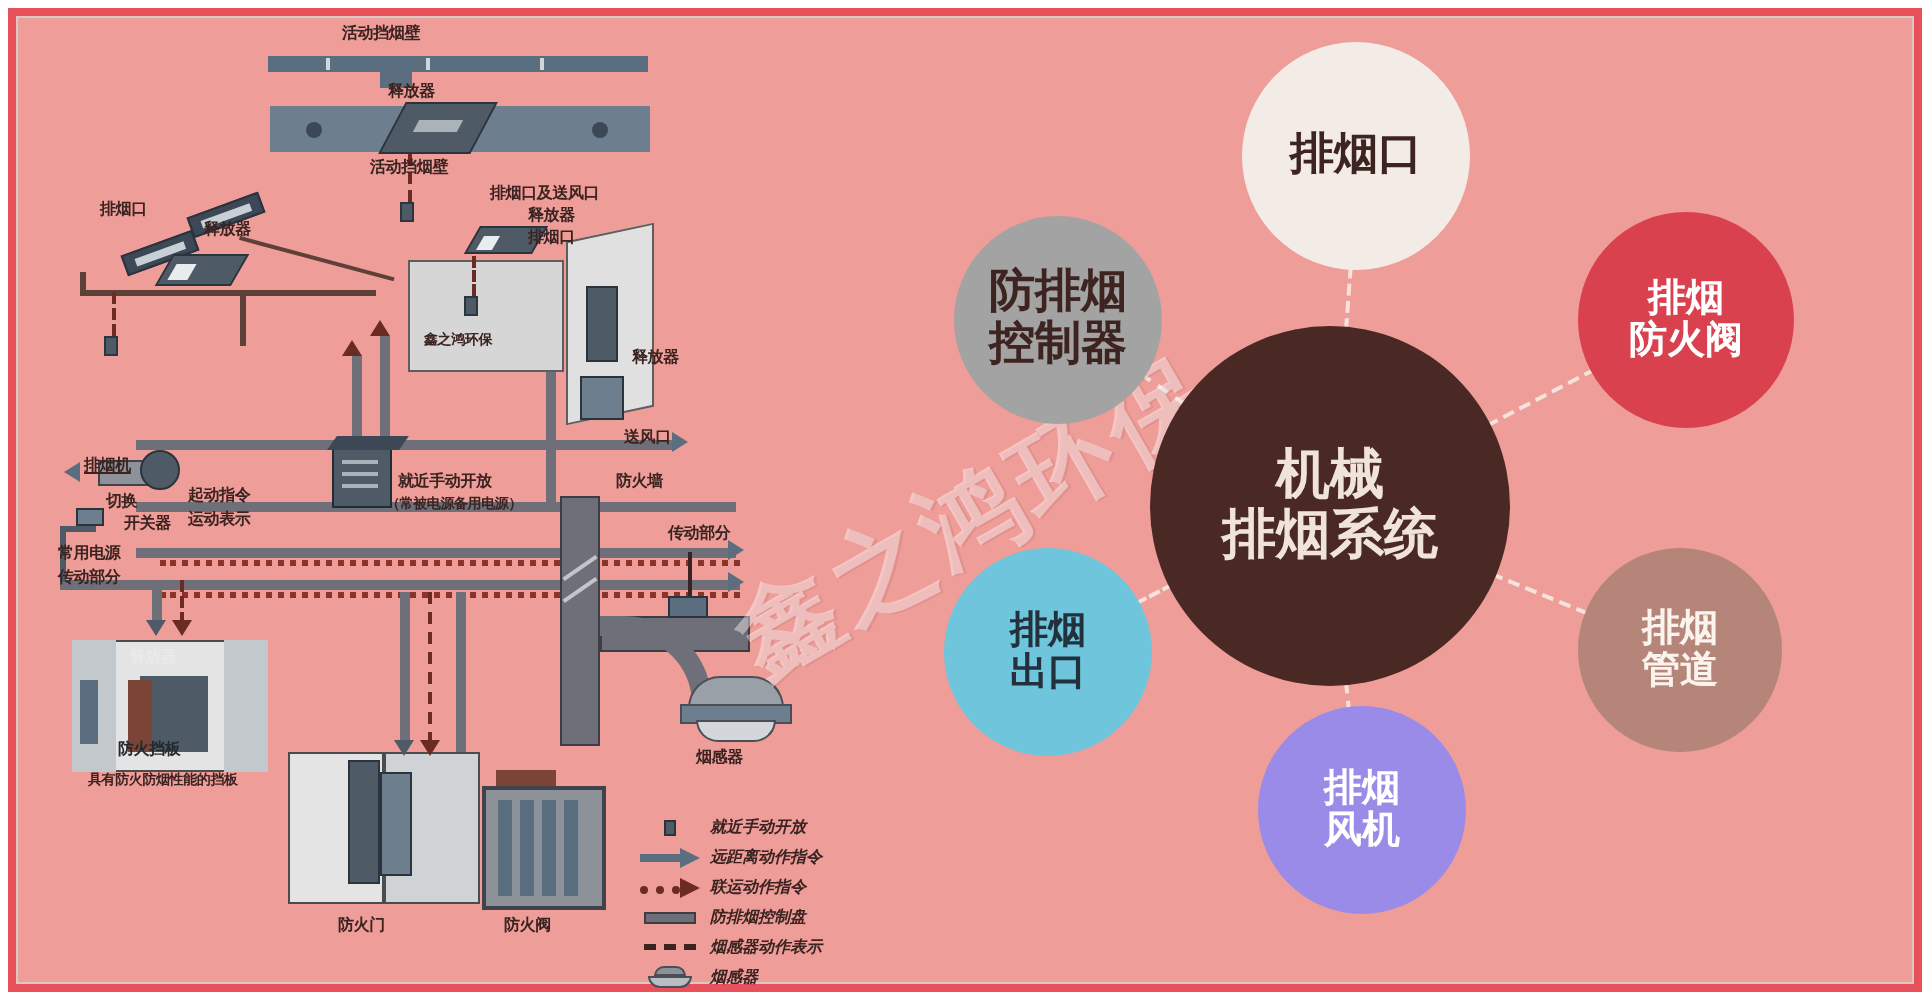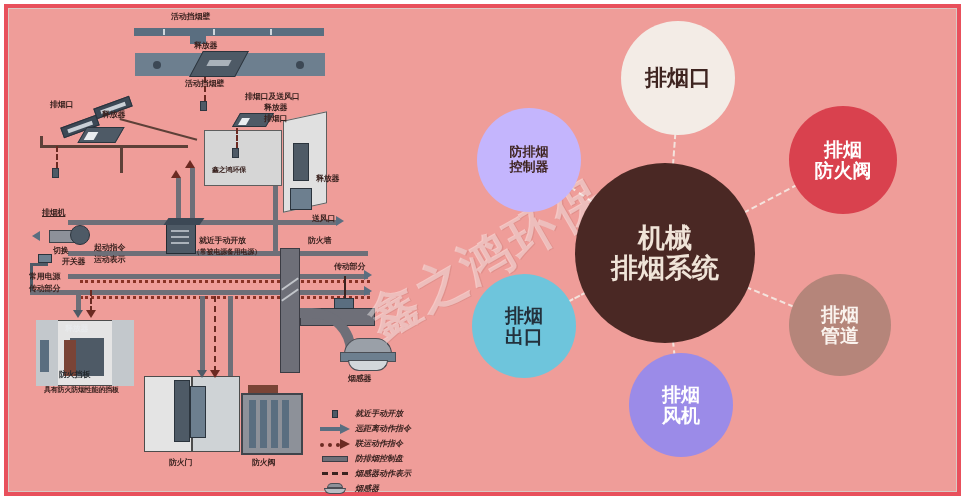--- a/index.html
+++ b/index.html
@@ -286,21 +286,21 @@
     <div class="lbl" style="left:42px; top:92px;">排烟口</div>
     <div class="lbl" style="left:94px; top:102px;">释放器</div>
     <div class="lbl" style="left:237px; top:84px;">排烟口及送风口</div>
     <div class="lbl" style="left:256px; top:95px;">释放器</div>
     <div class="lbl" style="left:256px; top:106px;">排烟口</div>
     <div class="lbl sm" style="left:204px; top:158px;">鑫之鸿环保</div>
     <div class="lbl" style="left:308px; top:166px;">释放器</div>
     <div class="lbl" style="left:304px; top:206px;">送风口</div>
     <div class="lbl" style="left:300px; top:228px;">防火墙</div>
     <div class="lbl" style="left:326px; top:254px;">传动部分</div>
-    <div class="lbl" style="left:34px; top:200px;text-decoration:underline;">排烟机</div>
+    <div class="lbl" style="left:34px; top:220px;text-decoration:underline;">排烟机</div>
     <div class="lbl" style="left:45px; top:238px;">切换</div>
     <div class="lbl" style="left:42px; top:249px;margin-left:12px;">开关器</div>
     <div class="lbl" style="left:86px; top:235px;">起动指令</div>
     <div class="lbl" style="left:86px; top:247px;">运动表示</div>
     <div class="lbl" style="left:21px; top:264px;">常用电源</div>
     <div class="lbl" style="left:21px; top:276px;">传动部分</div>
     <div class="lbl" style="left:191px; top:228px;">就近手动开放</div>
     <div class="lbl sm" style="left:185px; top:240px;">（常被电源备用电源）</div>
     <div class="lbl" style="left:57px; top:316px; color:#e8eaec;">释放器</div>
     <div class="lbl" style="left:51px; top:362px; color:#23292e;">防火挡板</div>
@@ -368,21 +368,21 @@
         <div class="connector" style="left: 224.212px; top: 332.516px; width: 14.8398px; transform: rotate(83.991deg); border-top-color: rgb(244, 227, 221);"></div>
       </div>
     <div id="nodes">
         <div class="node" style="left: 125px; top: 155px; width: 180px; height: 180px; background: rgb(74, 40, 36); color: rgb(240, 228, 216); font-size: 27px;">
           <span>机械</span>
           <span>排烟系统</span>
         </div>
         <div class="node" style="left: 171px; top: 13px; width: 114px; height: 114px; background: rgb(243, 236, 230); color: rgb(62, 36, 32); font-size: 22px;">
           <span>排烟口</span>
         </div>
-        <div class="node" style="left: 27px; top: 100px; width: 104px; height: 104px; background: #c4b5fd; color: rgb(62, 36, 32); font-size: 13px; align-items: center;">
+        <div class="node" style="left: 27px; top: 100px; width: 104px; height: 104px; background: #a3a3a3; color: rgb(62, 36, 32); font-size: 23px; align-items: center;">
           <span>防排烟</span>
           <span>控制器</span>
         </div>
         <div class="node" style="left: 339px; top: 98px; width: 108px; height: 108px; background: rgb(217, 65, 78); color: rgb(255, 255, 255); font-size: 19px;">
           <span>排烟</span>
           <span>防火阀</span>
         </div>
         <div class="node" style="left: 339px; top: 266px; width: 102px; height: 102px; background: rgb(181, 133, 122); color: rgb(250, 243, 238); font-size: 19px;">
           <span>排烟</span>
           <span>管道</span>

